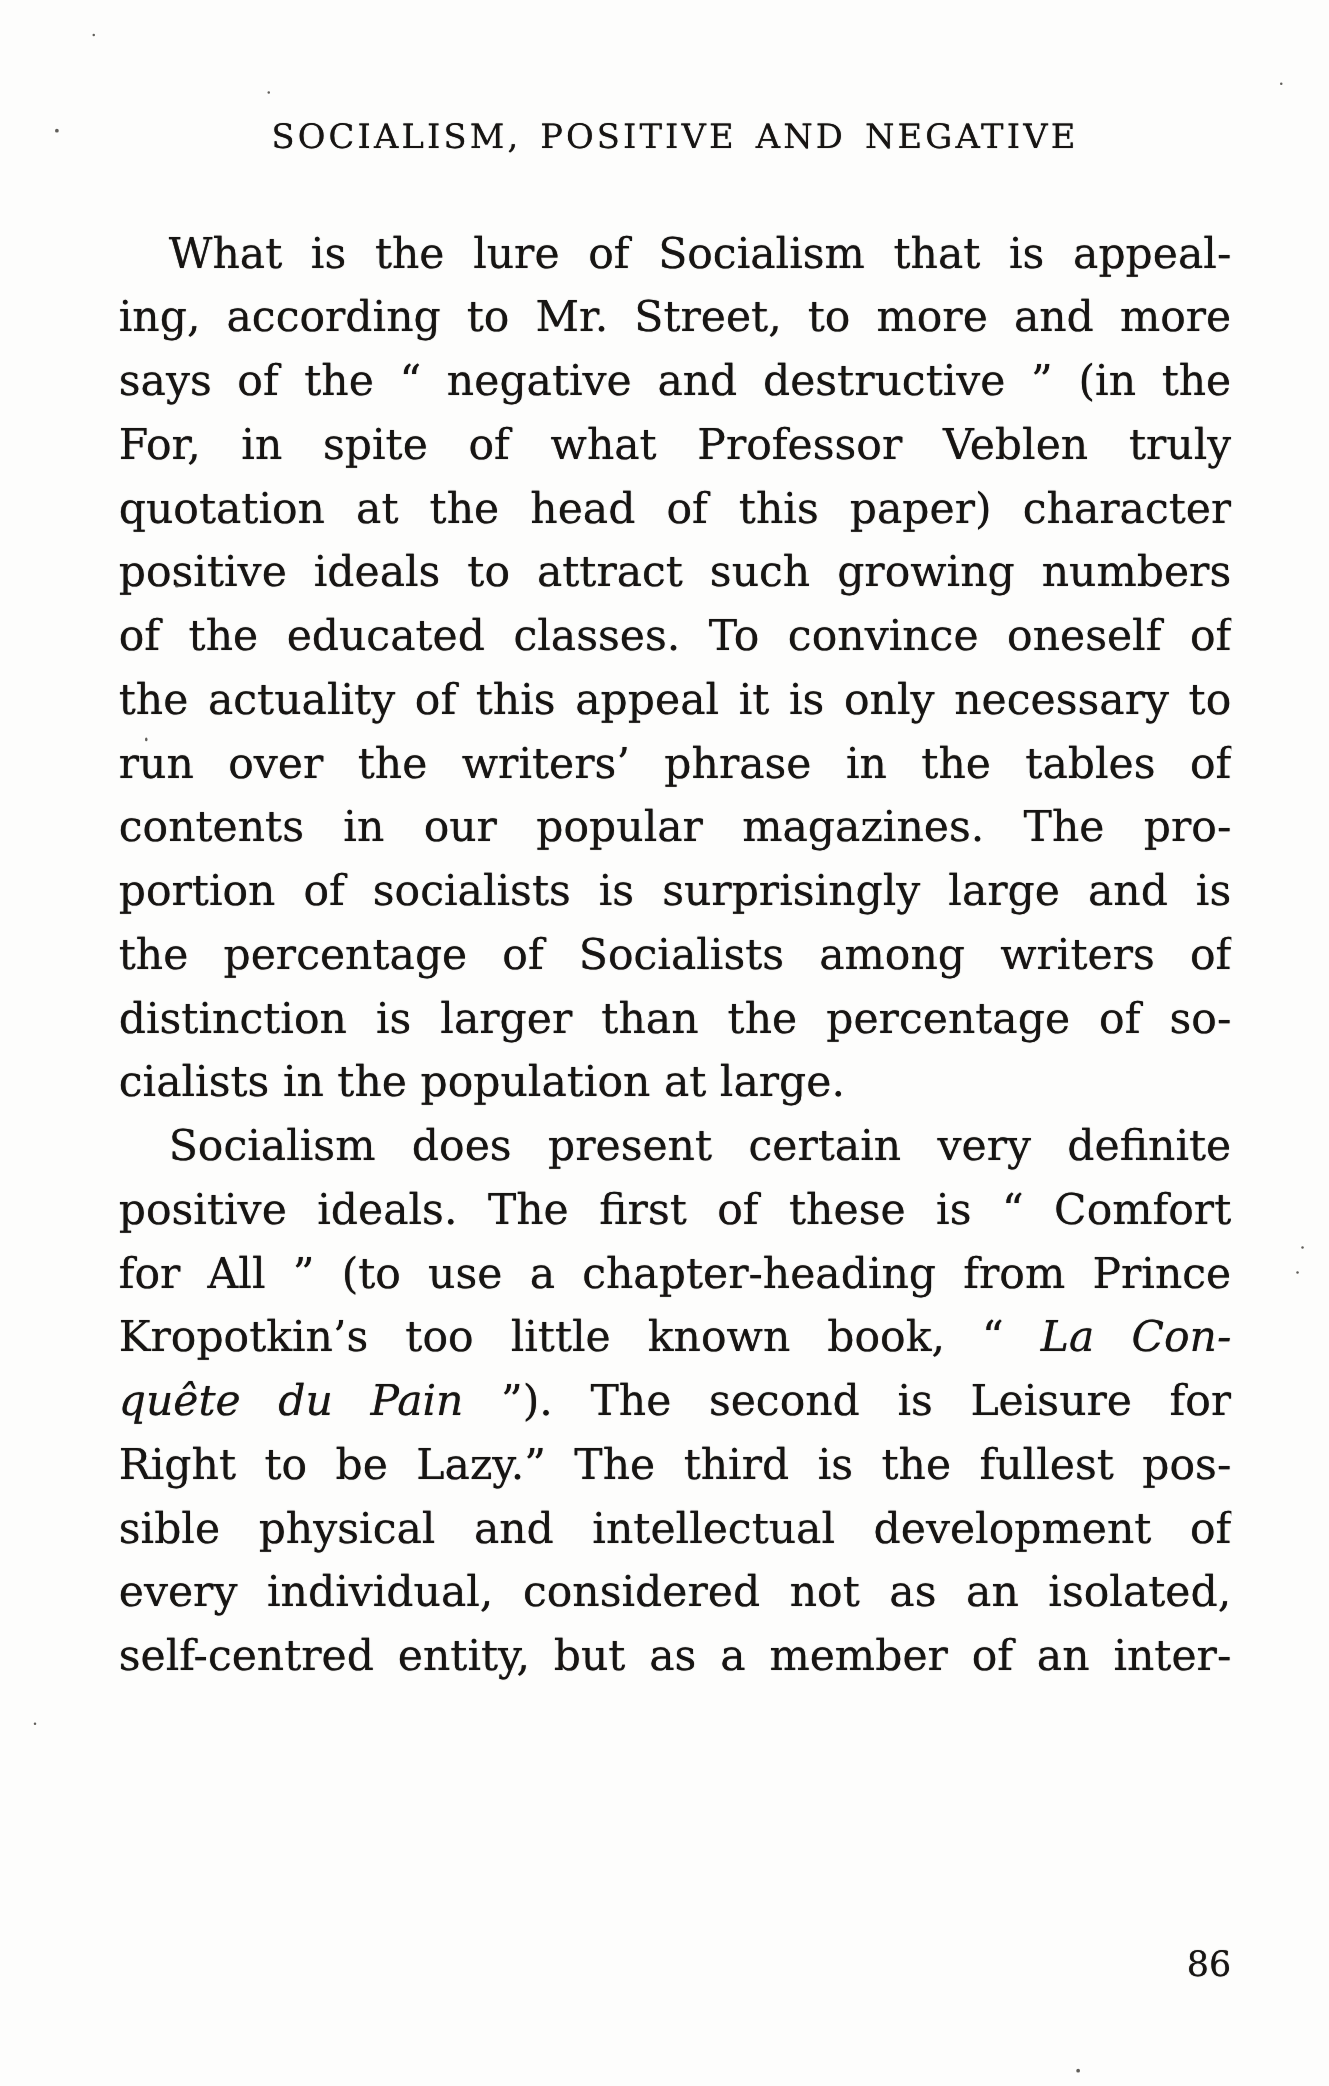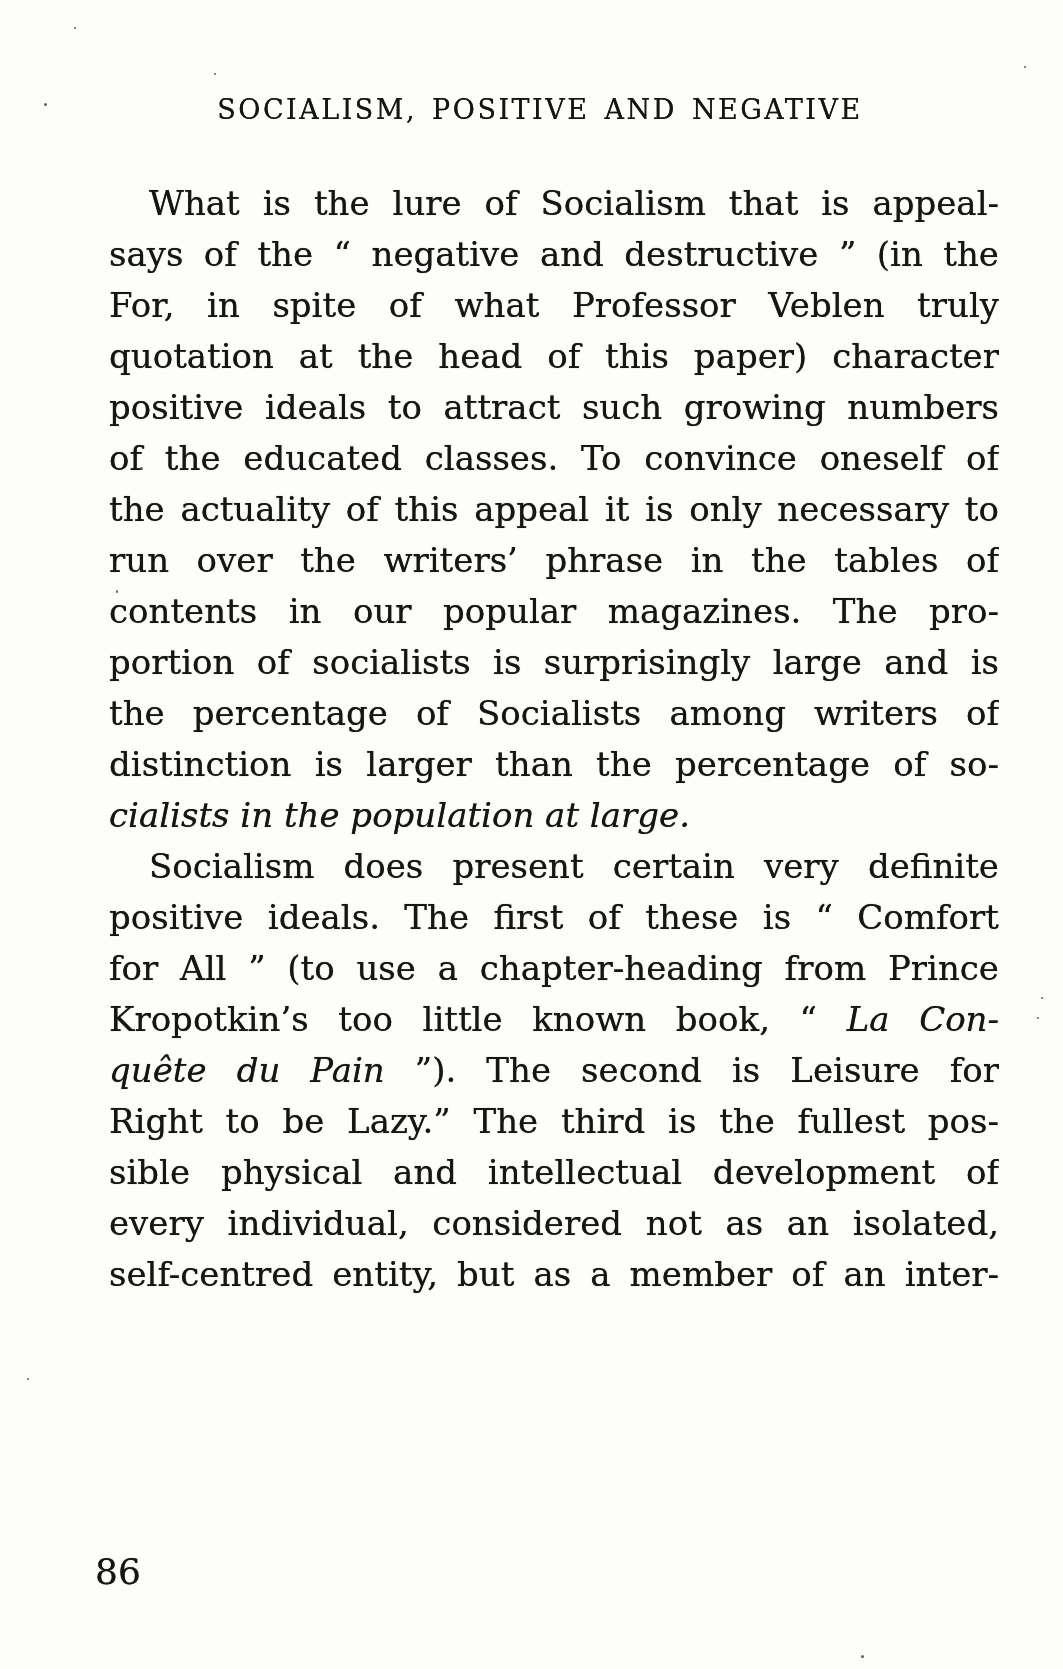--- a/index.html
+++ b/index.html
@@ -26,61 +26,62 @@
     font-size: 27px;
     line-height: 32px;
     letter-spacing: 2.5px;
     word-spacing: 4px;
     white-space: nowrap;
     text-shadow: 0 0 0.6px rgba(20,18,16,0.85);
   }
   .text-block {
     position: absolute;
     top: 178px;
-    left: 109px;
+    left: 95px;
     width: 890px;
   }
   .line {
     height: 51px;
     line-height: 51px;
     font-size: 34px;
     text-align: justify;
     text-align-last: justify;
     overflow: hidden;
     text-shadow: 0 0 0.7px rgba(20,18,16,0.8);
   }
   .line.indent { text-indent: 40px; }
-  .line.para-end { text-align-last: left; font-style: italic; }
+  .line.para-end { text-align-last: left; }
   .it { font-style: italic; }
   .folio {
     position: absolute;
     top: 1553px;
     left: 95px;
     width: 890px;
-    text-align: left;
-    font-size: 36px;
+    text-align: right;
+    font-size: 28px;
     line-height: 38px;
     text-shadow: 0 0 0.7px rgba(20,18,16,0.8);
   }
   .speck {
     position: absolute;
     background: #3a3732;
     border-radius: 50%;
     opacity: 0.8;
   }
 </style>
 </head>
 <body>
 
 <div class="page">
 
   <div class="running-head">SOCIALISM, POSITIVE AND NEGATIVE</div>
 
   <div class="text-block">
     <div class="line indent">What is the lure of Socialism that is appeal-</div>
+    <div class="line">ing, according to Mr. Street, to more and more</div>
     <div class="line">says of the “ negative and destructive ” (in the</div>
     <div class="line">For, in spite of what Professor Veblen truly</div>
     <div class="line">quotation at the head of this paper) character</div>
     <div class="line">positive ideals to attract such growing numbers</div>
     <div class="line">of the educated classes.  To convince oneself of</div>
     <div class="line">the actuality of this appeal it is only necessary to</div>
     <div class="line">run over the writers’ phrase in the tables of</div>
     <div class="line">contents in our popular magazines.  The pro-</div>
     <div class="line">portion of socialists is surprisingly large and is</div>
     <div class="line">the percentage of Socialists among writers of</div>

